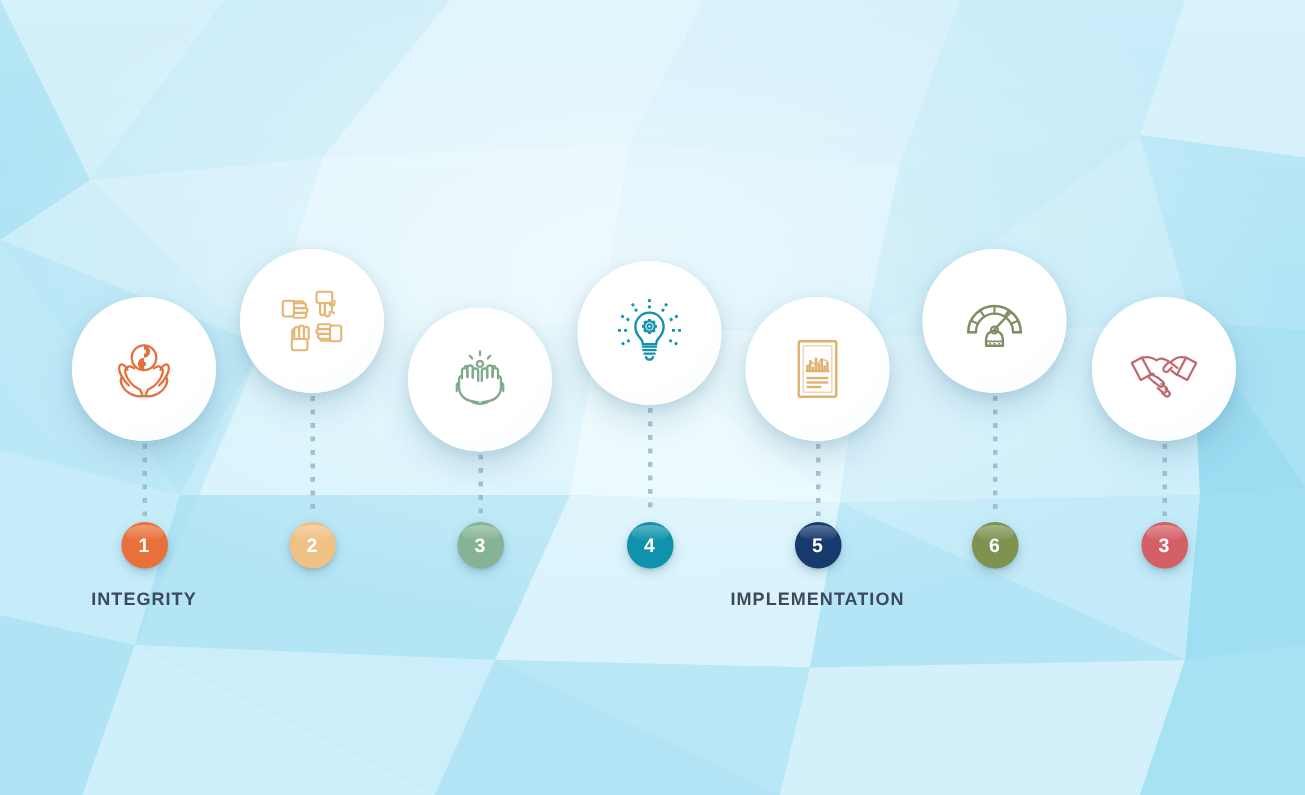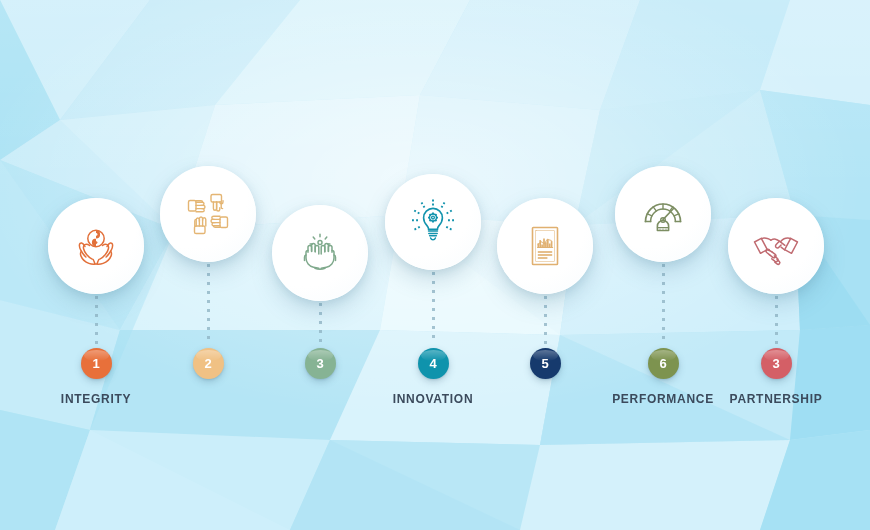--- a/index.html
+++ b/index.html
@@ -285,21 +285,20 @@
               <path d="M39.6 17.5L45.6 14.0"></path>
               <path d="M11.0 24.2H4.2"></path>
               <path d="M41.0 24.2H47.8"></path>
               <path d="M12.8 30.8L7.0 33.8"></path>
               <path d="M39.2 30.8L45.0 33.8"></path>
             </g>
           </g>
         </svg>
       </div>
       <div class="badge" style="background:#0f93ac;">4</div>
-      <div class="label">INNOVATION</div>
     </div>
 
     <div class="item" style="left:475px;">
       <div class="dots" style="top:296px;height:48px;"></div>
       <div class="bubble" style="top:198px;">
         <svg width="50" height="50" viewBox="0 0 50 50">
           <g fill="none" stroke="#e0b070" stroke-linecap="round" stroke-linejoin="round">
             <rect x="12.5" y="6.5" width="25" height="37" rx="0.8" stroke-width="1.6"></rect>
             <rect x="15.5" y="9.5" width="19" height="31" rx="0.5" stroke-width="1.0" opacity="0.5"></rect>
 
@@ -319,20 +318,21 @@
 
             <g stroke-width="1.6" stroke-linecap="butt">
               <path d="M17.8 31.0h14.4"></path>
               <path d="M17.8 34.0h14.4"></path>
               <path d="M17.8 37.0h9.6"></path>
             </g>
           </g>
         </svg>
       </div>
       <div class="badge" style="background:#163a6d;">5</div>
+      <div class="label">IMPLEMENTATION</div>
     </div>
 
     <div class="item" style="left:593px;">
       <div class="dots" style="top:264px;height:80px;"></div>
       <div class="bubble" style="top:166px;">
         <svg width="52" height="52" viewBox="0 0 52 52">
           <g fill="none" stroke="#7d8e63" stroke-linecap="round" stroke-linejoin="round">
 
             <path d="M8.5 33.5a17.5 17.5 0 0 1 35 0" stroke-width="1.7"></path>
 
@@ -353,21 +353,20 @@
 
             <path d="M20.4 42.5v-4.4c0-3.1 2.5-5.6 5.6-5.6s5.6 2.5 5.6 5.6v4.4z" stroke-width="1.6"></path>
             <path d="M20.4 39.6h11.2" stroke-width="1.2"></path>
             <g stroke-width="1.3" stroke-linecap="butt">
               <path d="M23.0 41.6v-0.9M26.0 41.6v-0.9M29.0 41.6v-0.9"></path>
             </g>
           </g>
         </svg>
       </div>
       <div class="badge" style="background:#7d934f;">6</div>
-      <div class="label">PERFORMANCE</div>
     </div>
 
     <div class="item" style="left:706px;">
       <div class="dots" style="top:296px;height:48px;"></div>
       <div class="bubble" style="top:198px;">
         <svg width="52" height="52" viewBox="0 0 52 52">
           <g fill="none" stroke="#c06a70" stroke-width="1.5" stroke-linecap="round" stroke-linejoin="round">
 
             <path d="M4.5 22.0l6.8-3.6 6.0 11.3-6.8 3.6z"></path>
 
@@ -383,17 +382,16 @@
             <path d="M21.9 31.8l3.3 2.6c0.8 0.7 0.9 1.9 0.2 2.7s-1.9 0.9-2.7 0.2l-3.3-2.6"></path>
             <path d="M24.3 35.9l3.0 2.4c0.8 0.7 0.9 1.9 0.2 2.7-0.7 0.8-1.9 0.9-2.7 0.2l-3.0-2.4"></path>
             <path d="M27.0 39.5l2.2 1.8c0.7 0.6 0.8 1.7 0.2 2.4-0.6 0.7-1.7 0.8-2.4 0.2l-2.2-1.8"></path>
             <path d="M19.4 34.7l-2.7-2.2c-0.8-0.7-0.9-1.9-0.2-2.7s1.9-0.9 2.7-0.2"></path>
 
             <path d="M29.5 21.3c-1.3 1.2-2.6 2.5-3.5 3.5-0.7 0.8-0.6 2.0 0.2 2.7 0.8 0.7 2.0 0.6 2.7-0.2l2.2-2.3"></path>
           </g>
         </svg>
       </div>
       <div class="badge" style="background:#d45f66;">3</div>
-      <div class="label">PARTNERSHIP</div>
     </div>
 
   </div>
 </div>
 
 </body></html>

